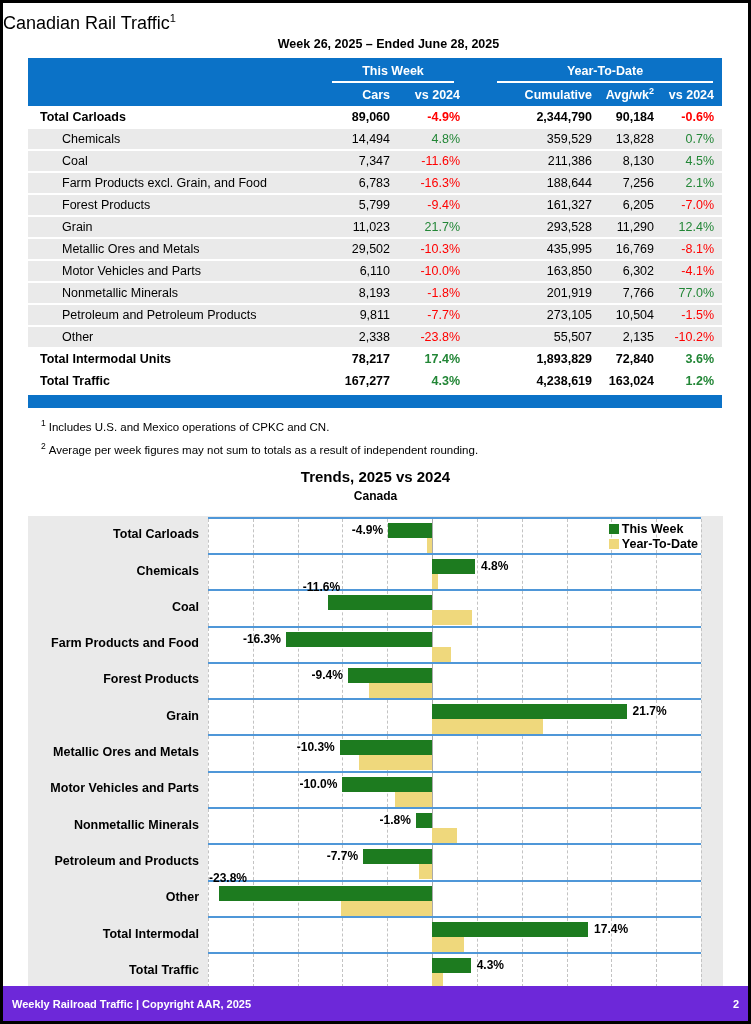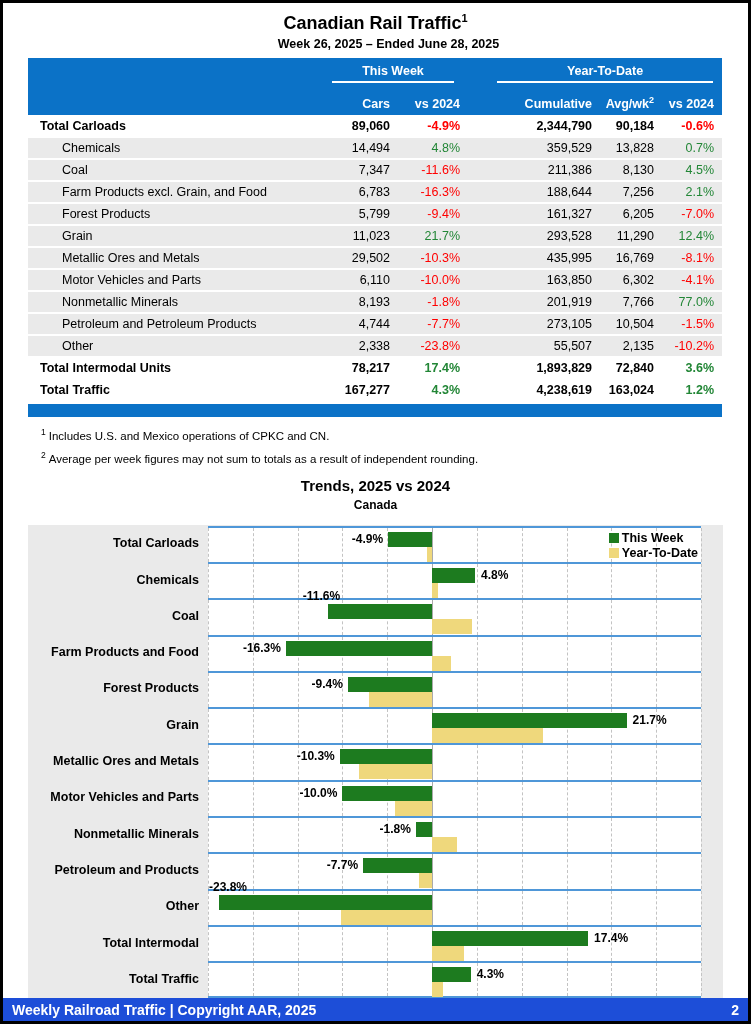--- a/index.html
+++ b/index.html
@@ -2,35 +2,35 @@
 <html><head>
 <meta charset="utf-8">
 <style>
   html,body{margin:0;padding:0;background:#888;}
   .page{
     position:relative; width:751px; height:1024px; box-sizing:border-box;
     background:#fff; border:3px solid #000; overflow:hidden;
     font-family:"Liberation Sans", sans-serif; color:#000;
   }
   
-  .report-title{ text-align:center; font-weight:bold; font-size:18px; margin-top:9px; }
+  .report-title{ font-weight:normal; font-size:18px; margin-top:9px; }
   .report-title sup{ font-size:11px; }
   .report-subtitle{ text-align:center; font-weight:bold; font-size:12.5px; margin-top:3px;margin-left:26px; }
 
   
   .rt{ width:694px; margin:7px auto 0 25px; font-size:12.5px; }
   .grid6{ display:grid; grid-template-columns:minmax(0,1fr) 64px 70px 132px 62px 60px;
           padding:0 8px 0 6px; align-items:center; }
   .thead{ background:#0b72c7; color:#fff; font-weight:bold; }
   .group-row{ height:25px; }
   .gcell{ text-align:center; align-self:end; }
   .gcell .u{ display:inline-block; padding:2px 0 3px 0; border-bottom:2px solid #fff; }
   .gcell.tw{ grid-column:2 / span 2; } .gcell.tw .u{ width:122px; }
   .gcell.ytd{ grid-column:4 / span 3; } .gcell.ytd .u{ width:216px; margin-left:36px; }
-  .col-row{ height:23px;margin-top:9px; }
+  .col-row{ height:23px; }
   .col-row .c{ text-align:right; }
   .col-row sup{ font-size:9px; }
   .trow{ height:20px; }
   .trow .cell{ text-align:right; white-space:nowrap; }
   .trow .lbl{ text-align:left; padding-left:28px; overflow:hidden; }
   .trow.total{ height:22px; font-weight:bold; }
   .trow.total .lbl{ padding-left:6px; }
   .trow.comm{ background:#eaeaea; border-top:1px solid #fff; border-bottom:1px solid #fff; }
   .neg{ color:#ff0000; } .pos{ color:#228636; }
   .blue-divider{ width:694px; height:13px; background:#0b72c7; margin:3px auto 0 25px; }
@@ -55,23 +55,23 @@
   .bar.tw{ top:4px; } .bar.ytd{ top:19px; }
   .blabel{ position:absolute; height:15px; line-height:15px; font-weight:bold; font-size:12px; white-space:nowrap; }
   .legend{ position:absolute; top:3px; right:3px; }
   .legend .li{ display:flex; align-items:center; height:15px; font-weight:bold; font-size:12.5px; }
   .legend .sq{ width:10px; height:10px; margin-right:3px; }
   .axis-row{ display:flex; height:26px; }
   .axis-area{ position:relative; width:493px; margin-left:180px; }
   .tick{ position:absolute; top:5px; transform:translateX(-50%); font-weight:bold; font-size:12.5px; }
 
   
-  .page-footer{ position:absolute; left:0; right:0; bottom:0; height:23px; background:#1d4ed8;
-    color:#fff; font-weight:bold; font-size:14px; display:flex; align-items:center;
-    justify-content:space-between; padding:0 9px; }
+  .page-footer{ position:absolute; left:0; right:0; bottom:0; height:23px; background:#6d28d9;
+    color:#fff; font-weight:bold; font-size:11px; display:flex; align-items:center;
+    justify-content:space-between; padding:6px 9px; }
 </style>
 </head>
 <body>
 
 <div class="page">
 
   <div class="report-title"><span>Canadian Rail Traffic</span><sup>1</sup></div>
   <div class="report-subtitle">Week 26, 2025 – Ended June 28, 2025</div>
 
   <div class="rt">
@@ -158,21 +158,21 @@
         <div class="grid6 trow comm">
           <div class="cell lbl ">Nonmetallic Minerals</div>
           <div class="cell ">8,193</div>
           <div class="cell neg">-1.8%</div>
           <div class="cell ">201,919</div>
           <div class="cell ">7,766</div>
           <div class="cell pos">77.0%</div>
         </div>
         <div class="grid6 trow comm">
           <div class="cell lbl ">Petroleum and Petroleum Products</div>
-          <div class="cell ">4,744</div>
+          <div class="cell ">9,811</div>
           <div class="cell neg">-7.7%</div>
           <div class="cell ">273,105</div>
           <div class="cell ">10,504</div>
           <div class="cell neg">-1.5%</div>
         </div>
         <div class="grid6 trow comm">
           <div class="cell lbl ">Other</div>
           <div class="cell ">2,338</div>
           <div class="cell neg">-23.8%</div>
           <div class="cell ">55,507</div>

